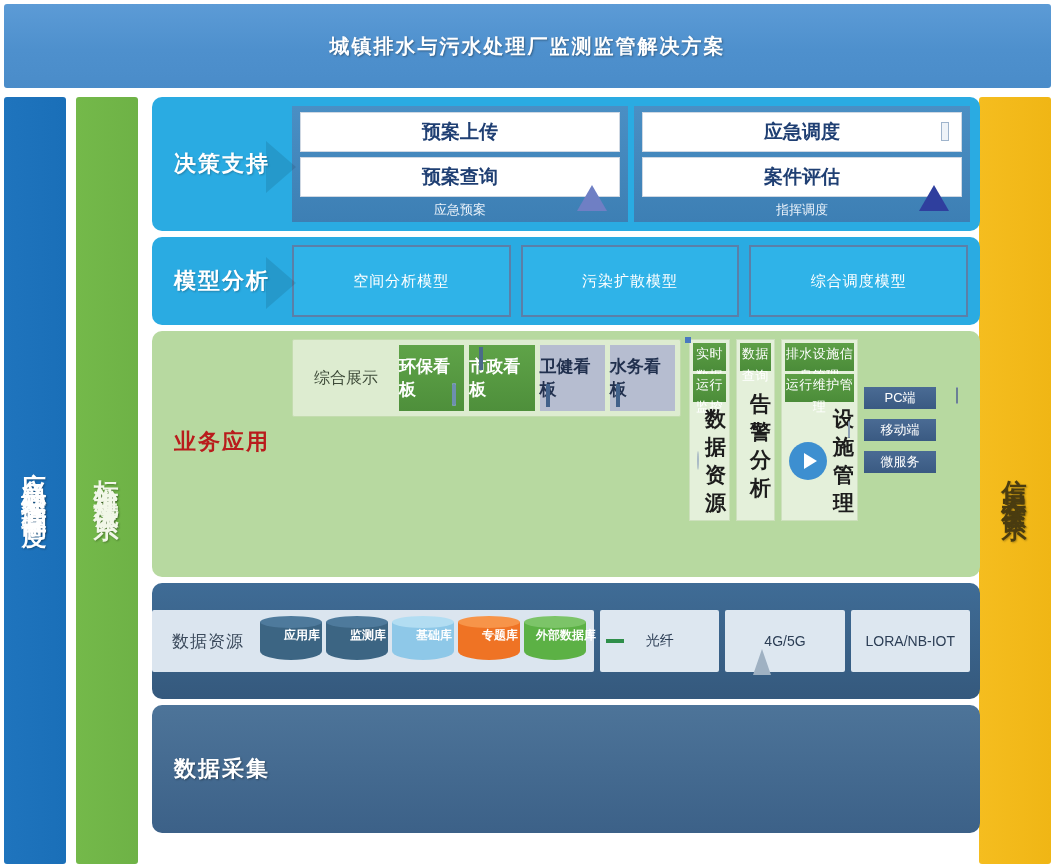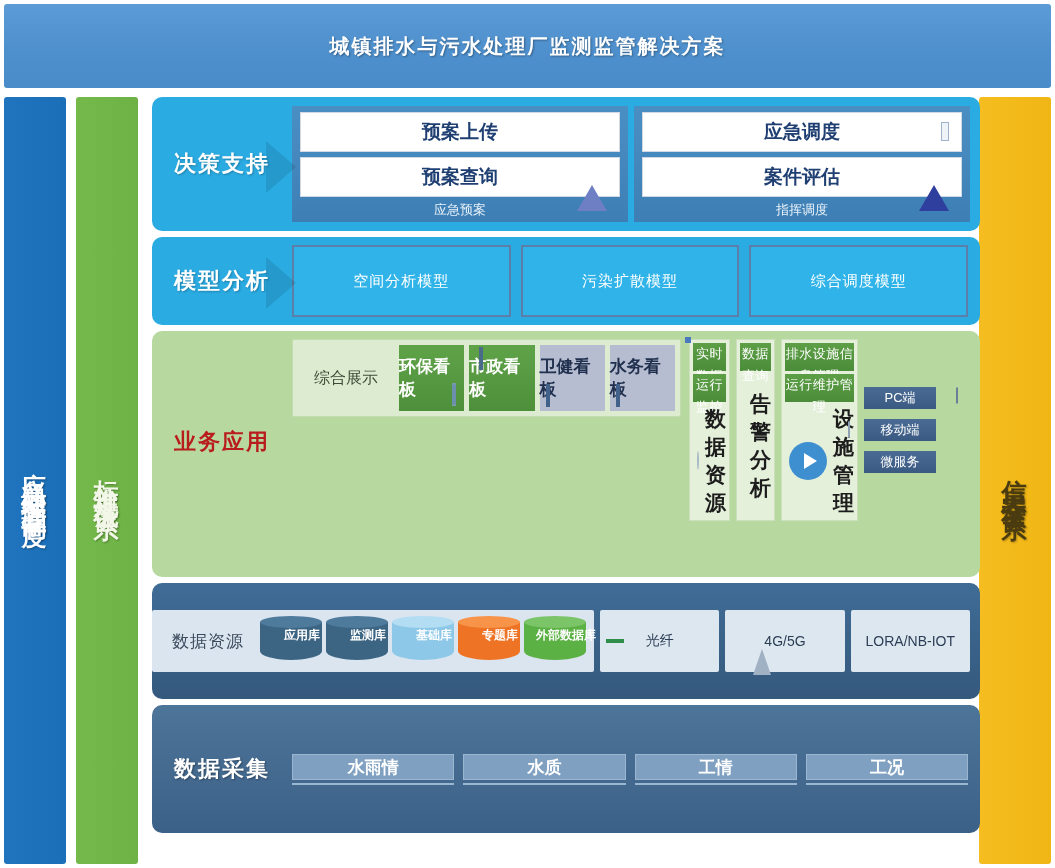--- a/index.html
+++ b/index.html
@@ -416,36 +416,15 @@
           <span>LORA/NB-IOT</span>
           <span class="tr-icon" style="right:10px"><span class="ico-sensor"></span></span>
         </div>
       </div>
 
     </div>
   </div>
 
   <div class="layer" id="layer-data">
     <div class="layer-label">数据采集</div>
-    <div class="data-body">
-      <div class="data-card">
-        <div class="data-card-head">水雨情</div>
-        <div class="data-card-img ph-canal"></div>
-      </div>
-      <div class="data-card">
-        <div class="data-card-head">水质</div>
-        <div class="data-card-img ph-tank">
-          <span class="ring r1"></span>
-            <span class="ring r2"></span>
-        </div>
-      </div>
-      <div class="data-card">
-        <div class="data-card-head">工情</div>
-        <div class="data-card-img ph-pipe"></div>
-      </div>
-      <div class="data-card">
-        <div class="data-card-head">工况</div>
-        <div class="data-card-img ph-scada"></div>
-      </div>
-    </div>
   </div>
 
 </div>
 
 </body></html>

